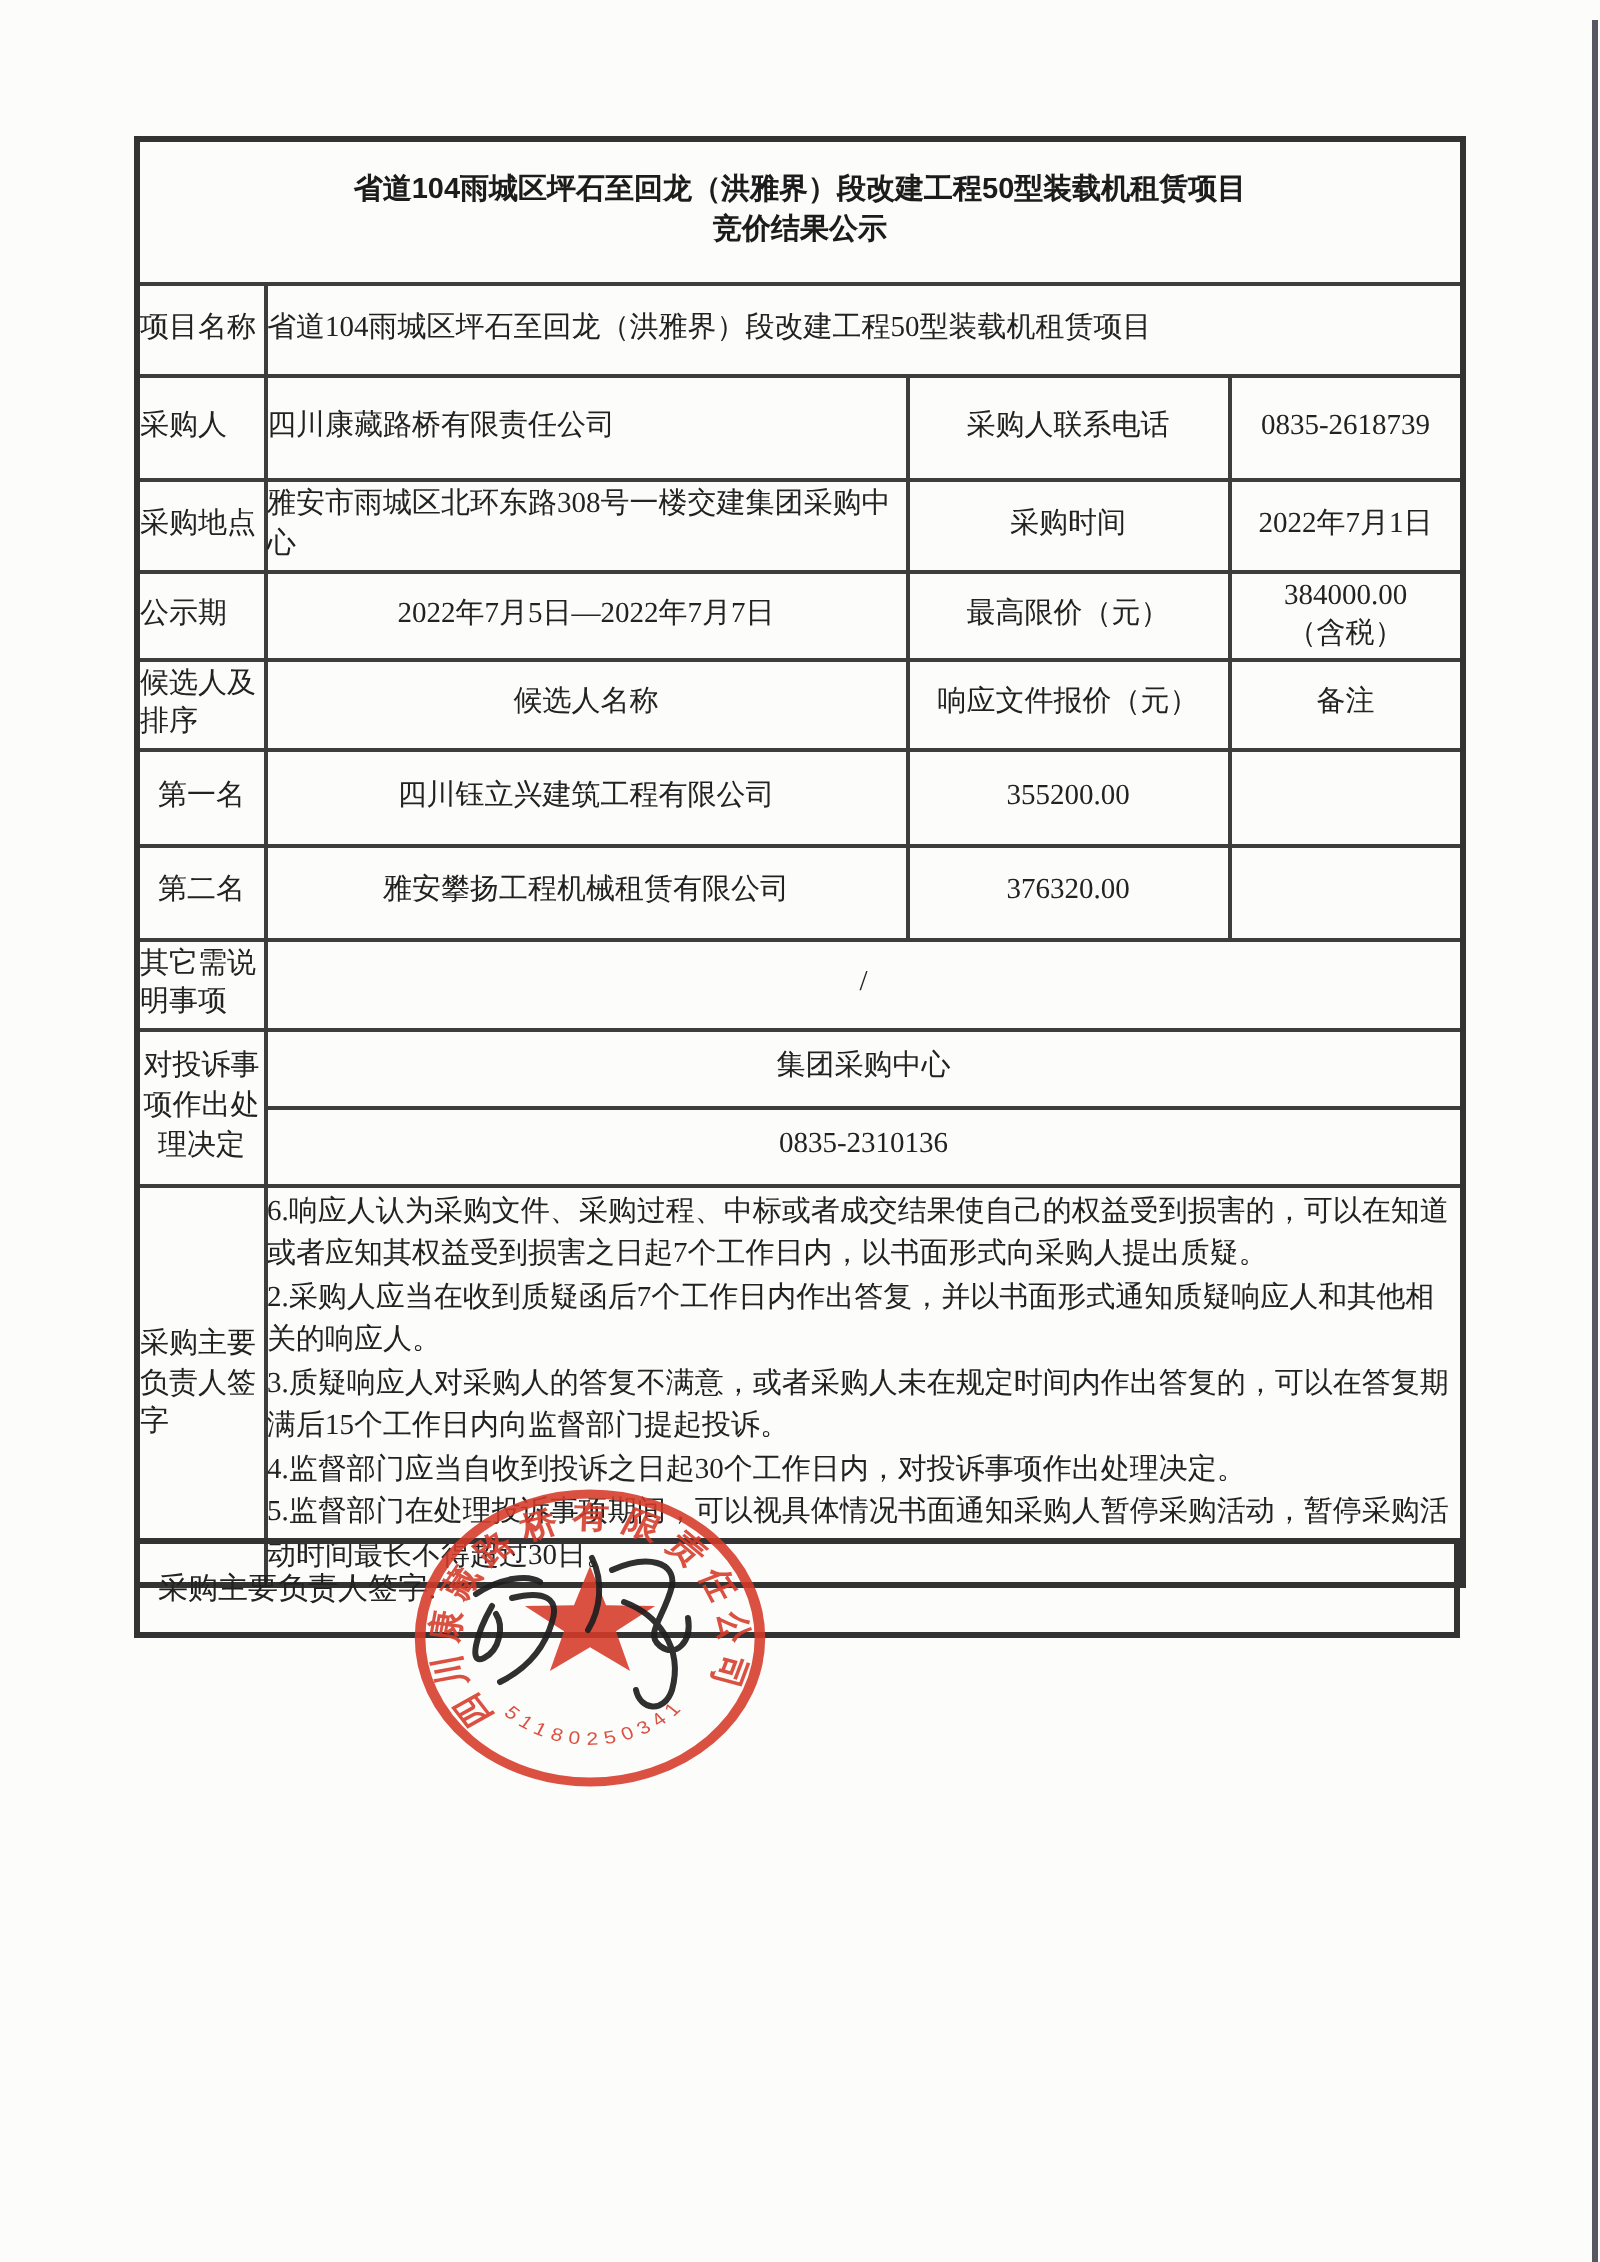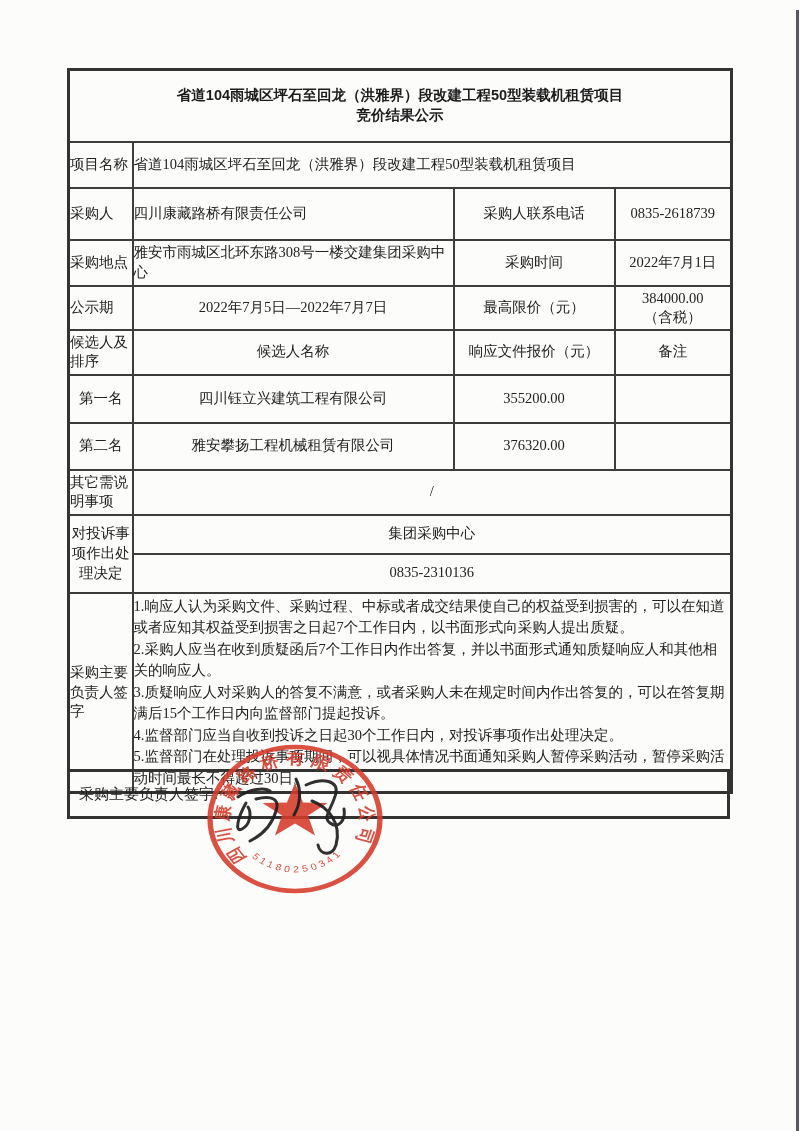--- a/index.html
+++ b/index.html
@@ -133,21 +133,21 @@
       <td rowspan="2" class="lbl-c">对投诉事项作出处理决定</td>
       <td colspan="3" class="c">集团采购中心</td>
     </tr>
     <tr style="height:39px">
       <td colspan="3" class="c">0835-2310136</td>
     </tr>
 
     <tr style="height:196px">
       <td class="lbl">采购主要负责人签字</td>
       <td colspan="3" class="longtext">
-        <p>1.响应人认为采购文件、采购过程、中标或者成交结果使自己的权益受到损害的，可以在知道或者应知其权益受到损害之日起7个工作日内，以书面形式向采购人提出质疑。</p>
+        <p>6.响应人认为采购文件、采购过程、中标或者成交结果使自己的权益受到损害的，可以在知道或者应知其权益受到损害之日起7个工作日内，以书面形式向采购人提出质疑。</p>
         <p>2.采购人应当在收到质疑函后7个工作日内作出答复，并以书面形式通知质疑响应人和其他相关的响应人。</p>
         <p>3.质疑响应人对采购人的答复不满意，或者采购人未在规定时间内作出答复的，可以在答复期满后15个工作日内向监督部门提起投诉。</p>
         <p>4.监督部门应当自收到投诉之日起30个工作日内，对投诉事项作出处理决定。</p>
         <p>5.监督部门在处理投诉事项期间，可以视具体情况书面通知采购人暂停采购活动，暂停采购活动时间最长不得超过30日。</p>
       </td>
     </tr>
   </tbody>
     </table>
 
   <div class="sign-box">

